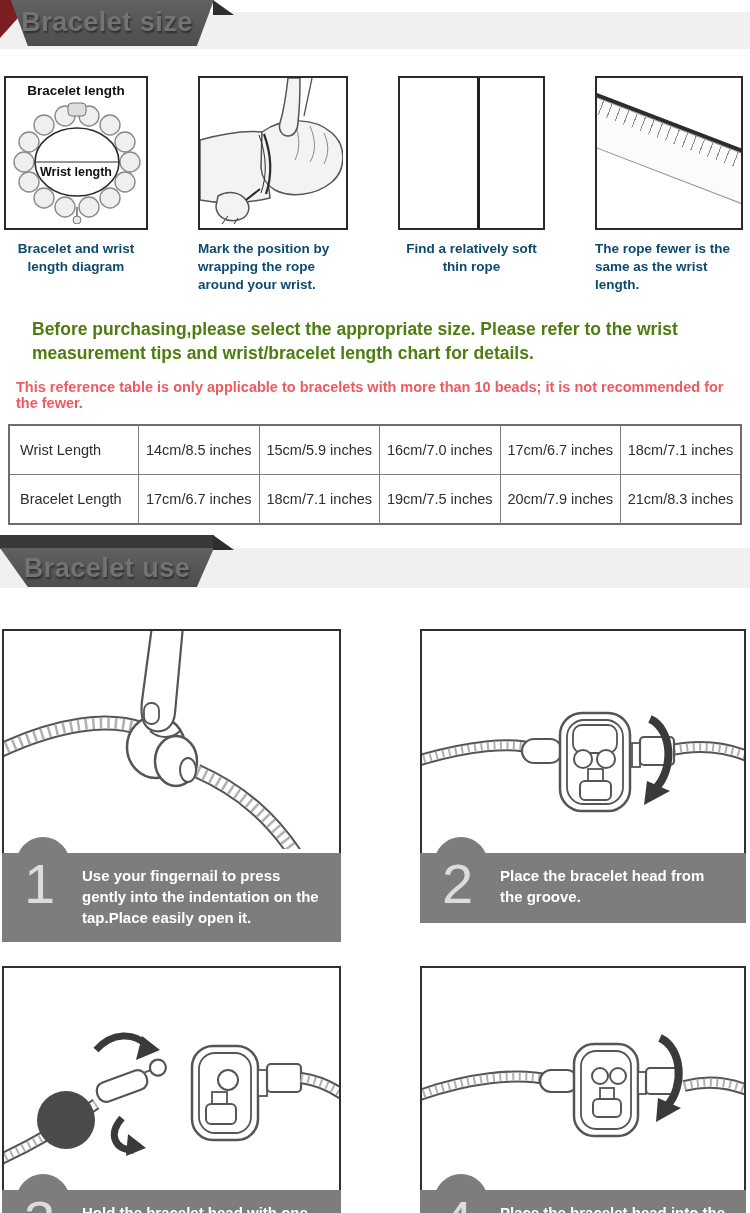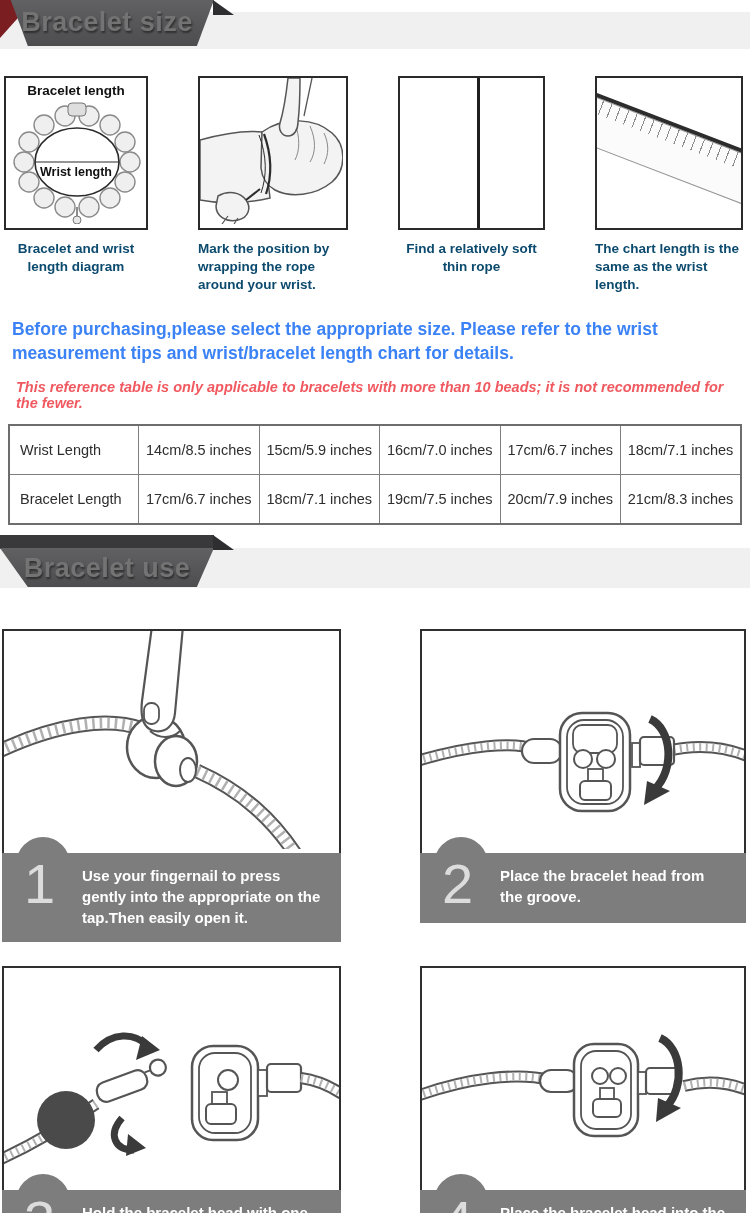--- a/index.html
+++ b/index.html
@@ -39,22 +39,22 @@
     font-size:13.5px;font-weight:bold;color:#111;}
   .fig-label-inner{position:absolute;top:87px;left:0;right:0;text-align:center;
     font-size:12.5px;font-weight:bold;color:#111;}
   .rope-line{position:absolute;top:0;bottom:0;left:54%;width:3px;background:#1f1f1f;}
   .ruler{position:absolute;left:-45px;top:52px;width:250px;height:46px;background:#fbfbfb;
     border:1px solid #979797;transform:rotate(21deg);}
   .ruler .ticks{position:absolute;top:0;left:0;right:0;height:15px;
     background:repeating-linear-gradient(90deg,#8a8a8a 0 1px,transparent 1px 9px);}
   .ruler .rope-edge{position:absolute;top:-5px;left:-8px;right:-8px;height:4px;background:#2c2c2c;}
   
-  .intro{margin:22px 12px 0;font-size:17.5px;font-weight:bold;color:#3b82f6;line-height:1.38;}
-  .note{margin:14px 16px 0;font-size:14.5px;font-weight:bold;color:#f0595f;font-style:italic;}
+  .intro{margin:22px 32px 0;font-size:17.5px;font-weight:bold;color:#4d7c0f;line-height:1.38;}
+  .note{margin:14px 16px 0;font-size:14.5px;font-weight:bold;color:#f0595f;}
   
   table.size{border-collapse:collapse;table-layout:fixed;width:734px;margin:13px 8px 0;
     font-size:14.5px;color:#2e2e2e;}
   table.size td{border:1px solid #7e7e7e;height:48px;text-align:center;padding:0 4px;}
   table.size{border:2px solid #6d6d6d;}
   table.size td.rowhead{width:114px;text-align:left;padding-left:10px;}
   
   .steps{display:grid;grid-template-columns:339px 326px;column-gap:79px;row-gap:24px;
     padding-left:2px;margin-top:18px;}
   .step-panel{position:relative;}
@@ -143,21 +143,21 @@
       <figcaption class="figcap center">Find a relatively soft thin rope</figcaption>
     </figure>
 
     <figure class="figure">
       <div class="fig-box">
         <div class="ruler">
           <div class="rope-edge"></div>
           <div class="ticks"></div>
         </div>
       </div>
-      <figcaption class="figcap">The chart length is the same as the wrist length.</figcaption>
+      <figcaption class="figcap">The rope fewer is the same as the wrist length.</figcaption>
     </figure>
   </section>
 
   <p class="intro">Before purchasing,please select the appropriate size. Please refer to the wrist measurement tips and wrist/bracelet length chart for details.</p>
   <p class="note">This reference table is only applicable to bracelets with more than 10 beads; it is not recommended for the fewer.</p>
 
   <table class="size">
     <tbody>
       <tr>
         <td class="rowhead">Wrist Length</td>
@@ -203,21 +203,21 @@
           <ellipse cx="172" cy="130" rx="21" ry="25" fill="#fff" stroke="#555" stroke-width="2.5"></ellipse>
           <ellipse cx="184" cy="139" rx="8" ry="12" fill="#fff" stroke="#555" stroke-width="2"></ellipse>
           <path d="M148,-5 L138,70 C136,88 140,98 151,100 C162,102 170,94 171,82 L179,-5" fill="#fff" stroke="#555" stroke-width="2.2"></path>
           <rect x="140" y="72" width="15" height="21" rx="7" fill="#fff" stroke="#555" stroke-width="1.8"></rect>
           <path d="M146,100 C155,108 168,108 176,100" fill="none" stroke="#555" stroke-width="2"></path>
         </svg>
       </div>
       <div class="step-bar">
         <div class="bump"></div>
         <div class="step-num">1</div>
-        <span class="step-text">Use your fingernail to press gently into the appropriate on the tap.Then easily open it.</span>
+        <span class="step-text">Use your fingernail to press gently into the indentation on the tap.Place easily open it.</span>
       </div>
     </div>
 
     <div class="step-panel">
       <div class="step-img">
         <svg width="322" height="218" viewBox="0 0 322 218">
           <path d="M-5,130 C45,115 90,110 112,118" fill="none" stroke="#555" stroke-width="12"></path>
           <path d="M-5,130 C45,115 90,110 112,118" fill="none" stroke="#fff" stroke-width="8"></path>
           <path d="M-5,130 C45,115 90,110 112,118" fill="none" stroke="#b0b0b0" stroke-width="8" stroke-dasharray="2 4.5"></path>
           <path d="M245,120 C275,113 300,115 325,125" fill="none" stroke="#555" stroke-width="12"></path>

